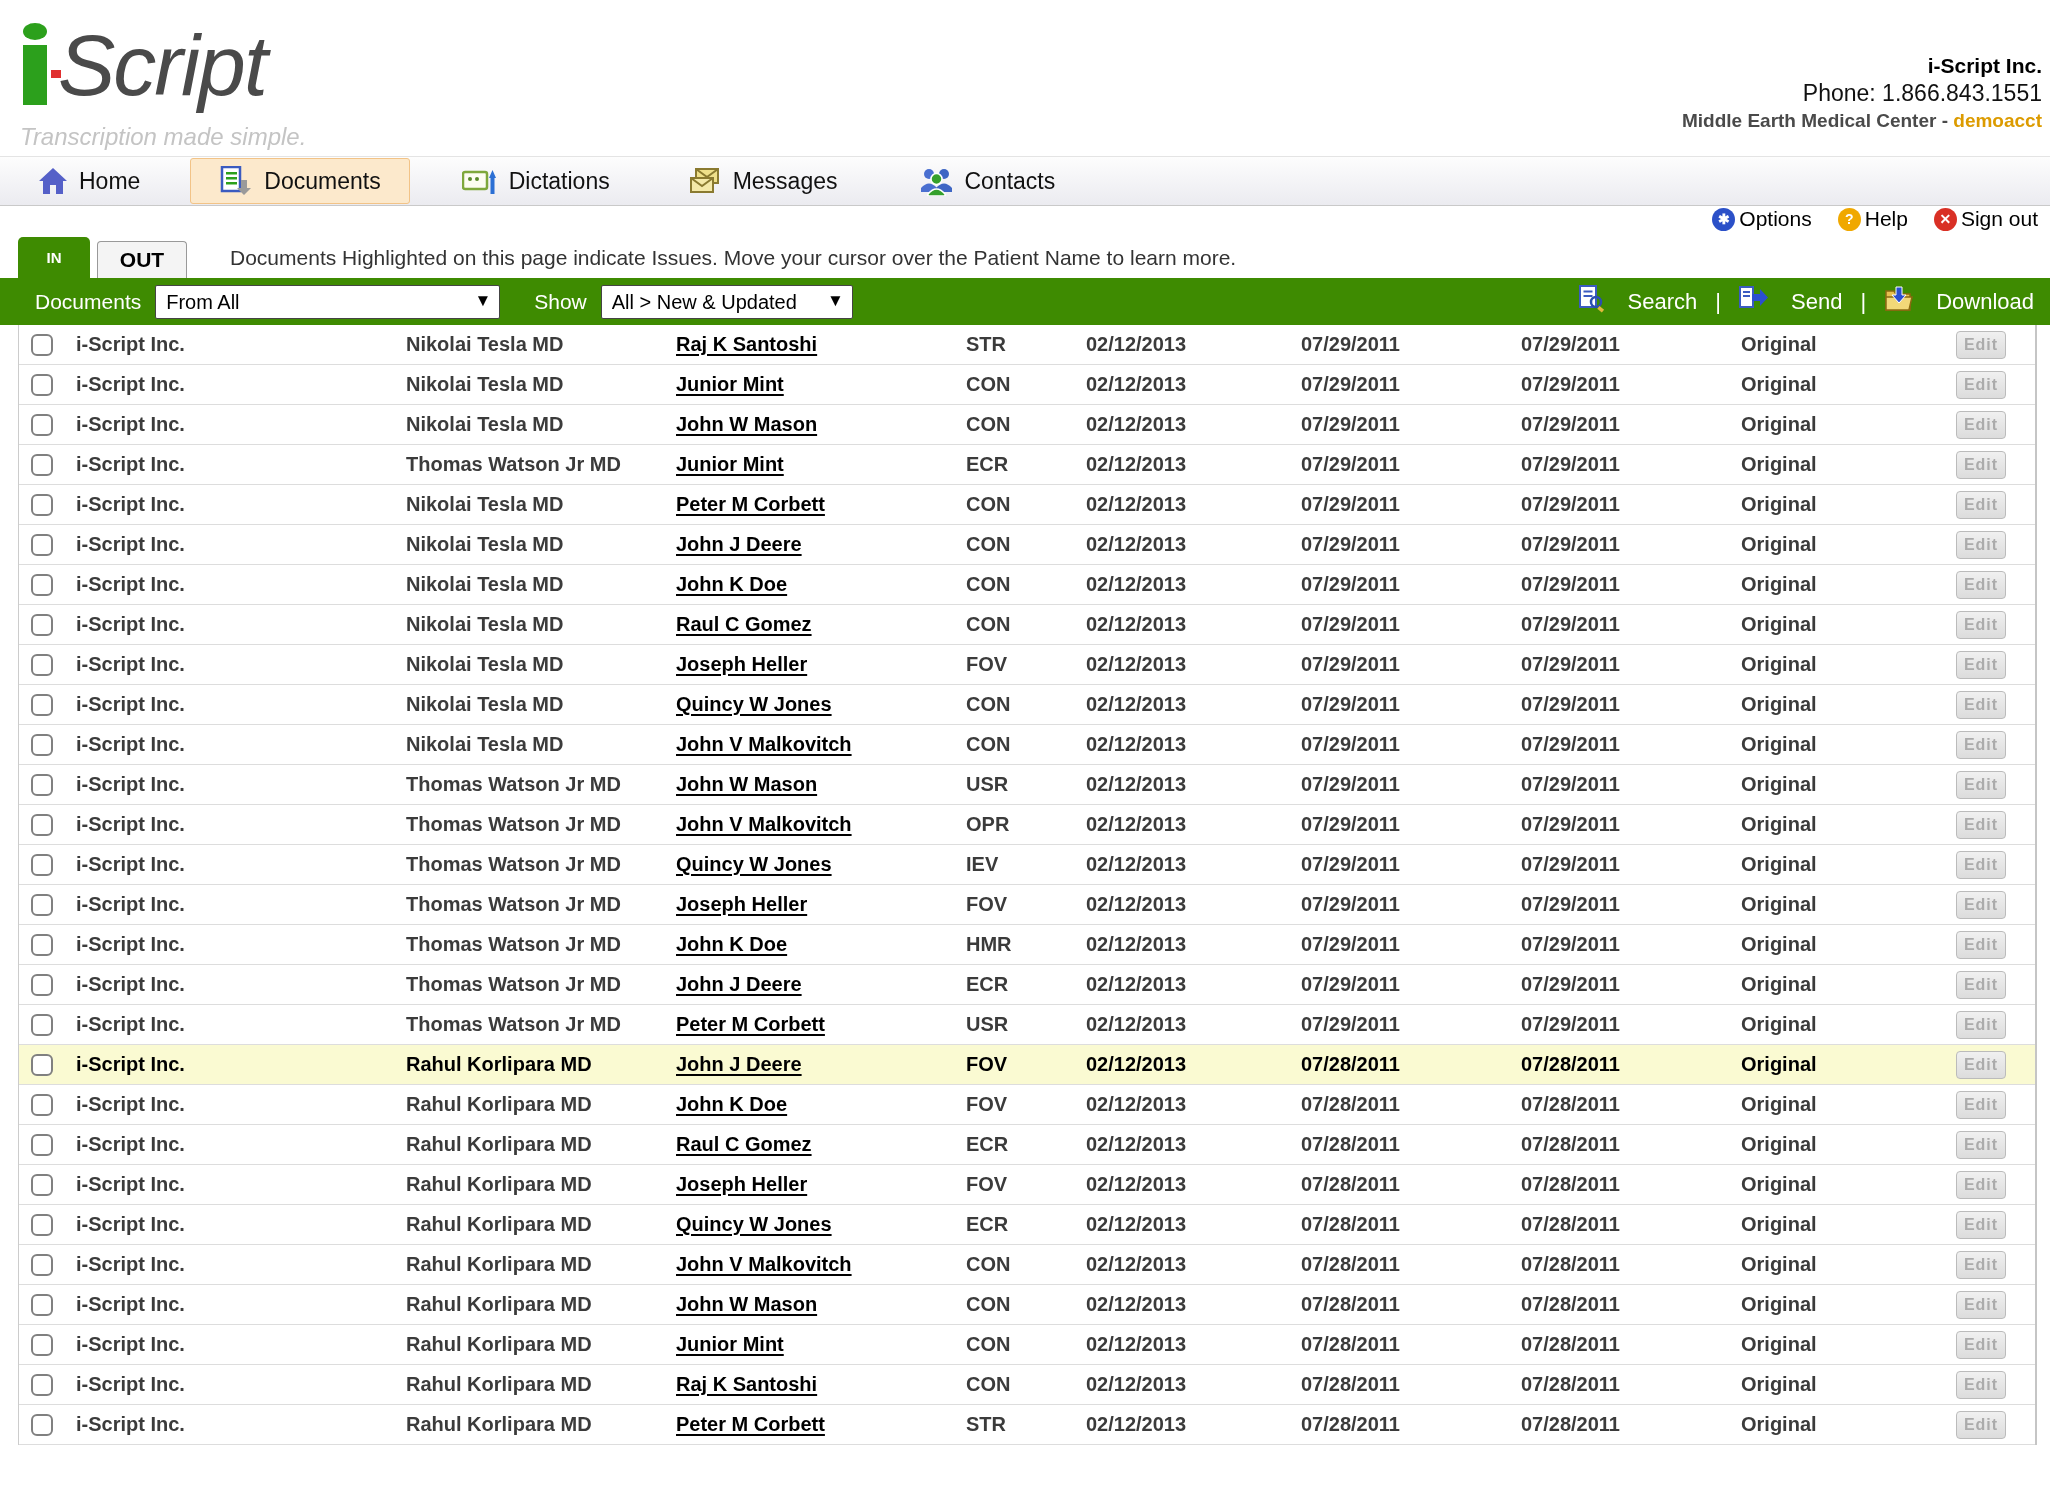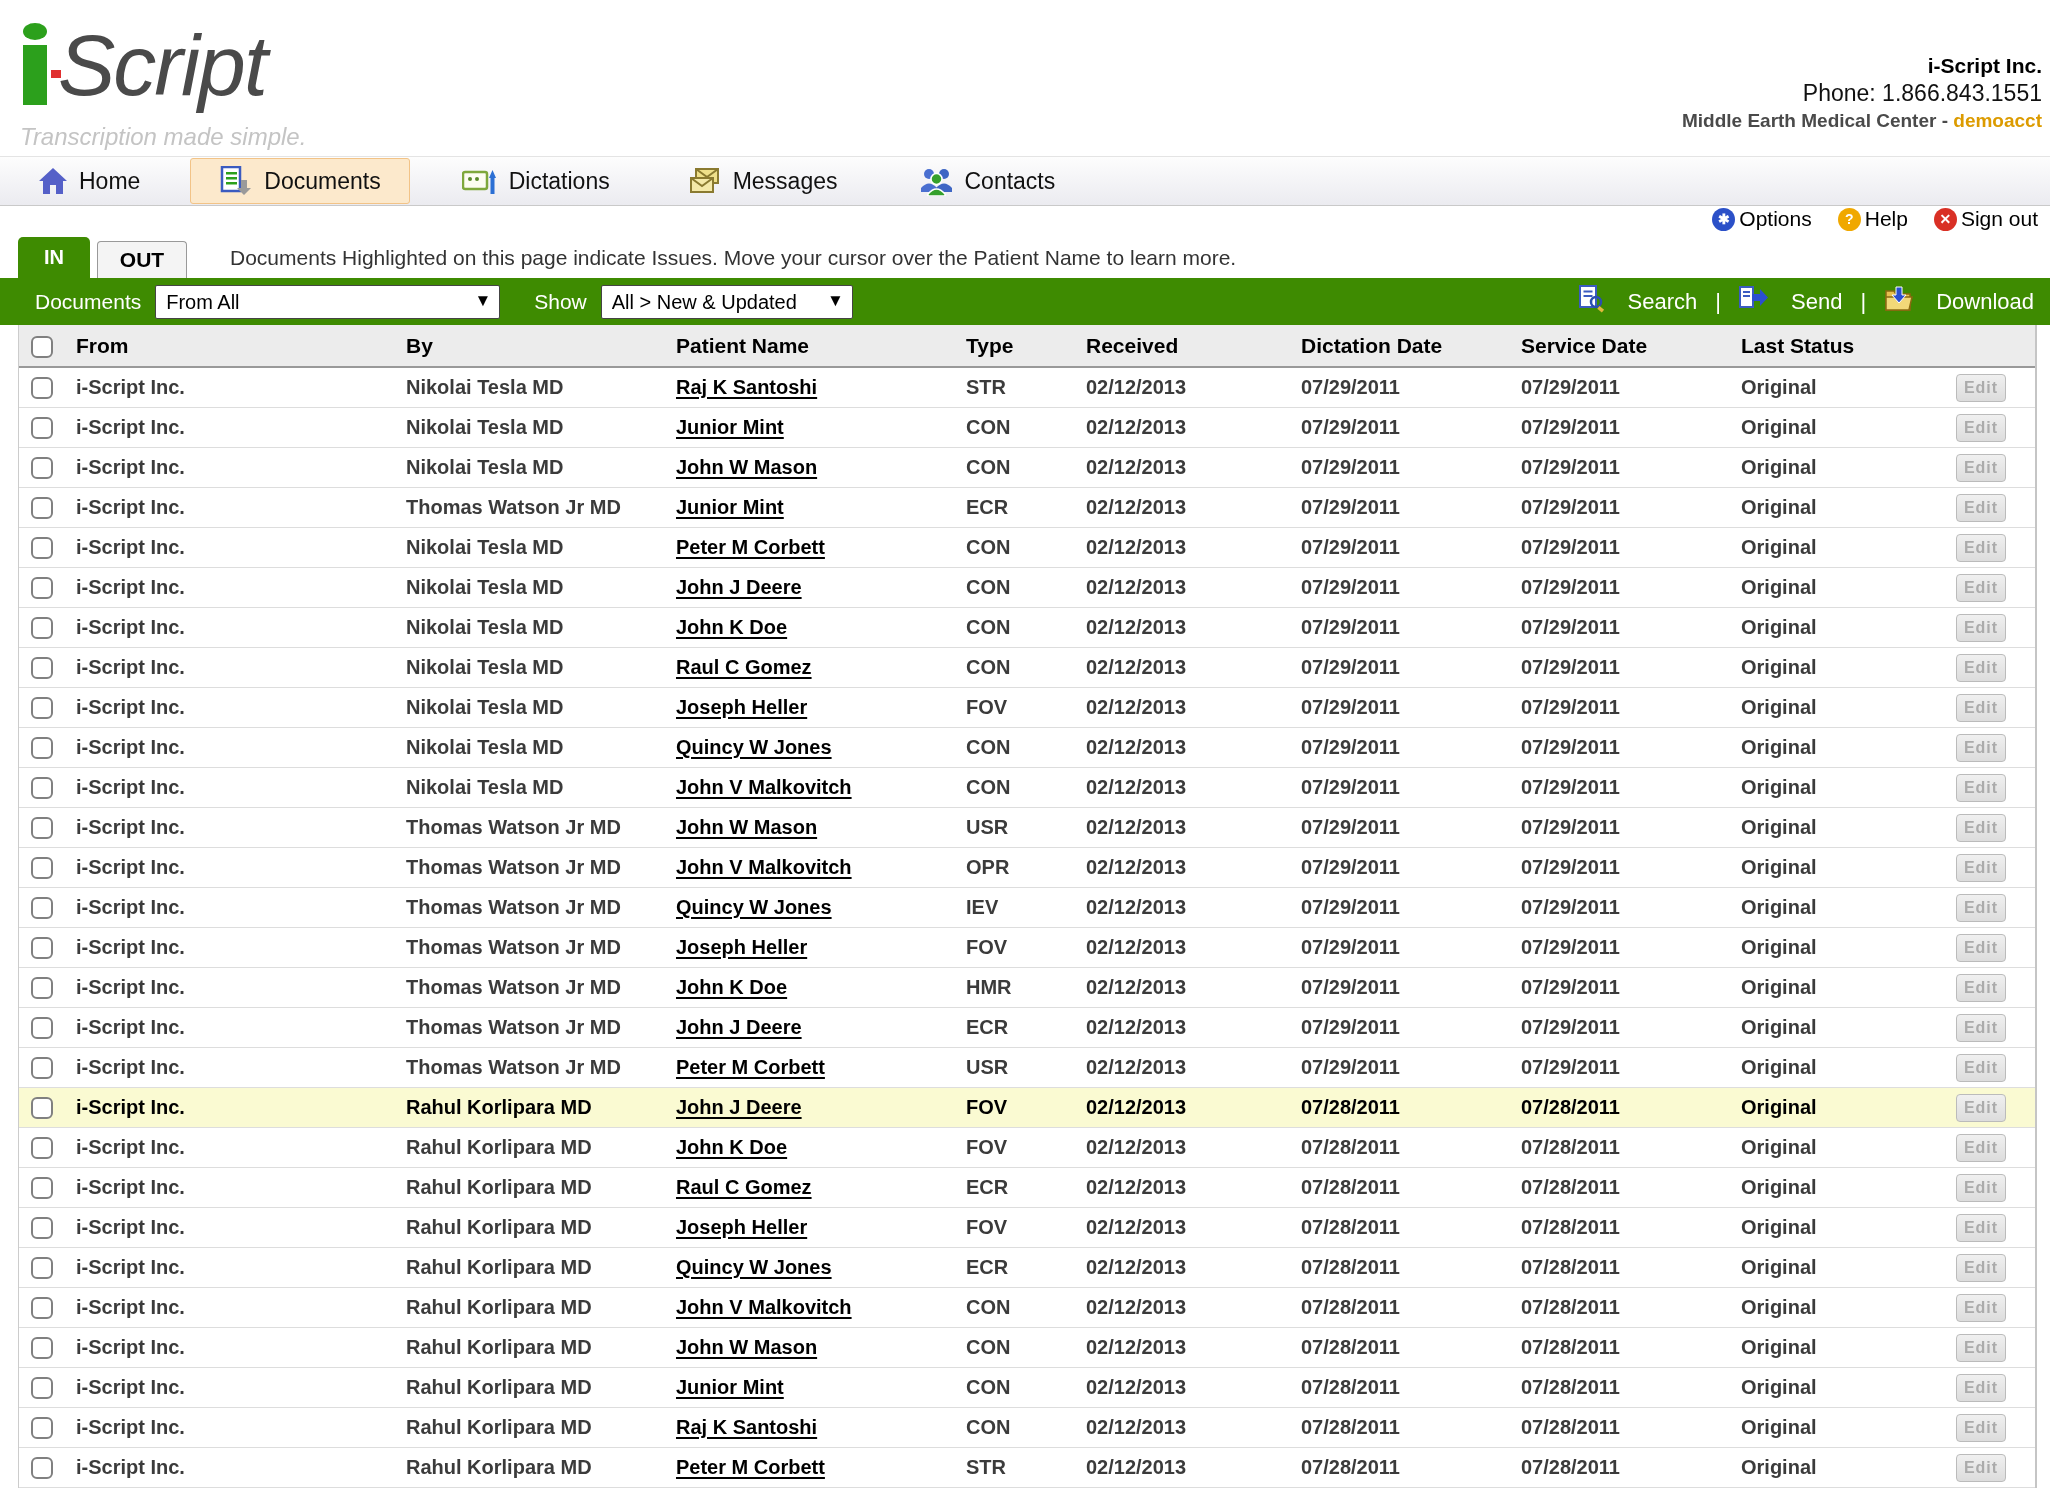--- a/index.html
+++ b/index.html
@@ -35,21 +35,21 @@
   
   .session { position:absolute; top:207px; right:12px; display:flex; align-items:center;
              gap:26px; font-size:21px; color:#000; }
   .sess-link { display:flex; align-items:center; gap:4px; cursor:pointer; }
   .icon-circle { width:23px; height:23px; border-radius:50%; color:#fff; display:inline-flex;
                  align-items:center; justify-content:center; font-size:14px; font-weight:bold; }
   .ic-options{ background:#2B50C8; } .ic-help{ background:#F0A800; } .ic-signout{ background:#D93025; }
 
   
   .tab-in  { position:absolute; left:18px; top:237px; width:72px; height:41px; background:#3E8B01;
-             color:#fff; font-weight:bold; font-size:20px; display:flex; align-items:center;
+             color:#fff; font-weight:bold; font-size:15px; display:flex; align-items:center;
              justify-content:center; border-radius:5px 5px 0 0; cursor:pointer; }
   .tab-out { position:absolute; left:97px; top:241px; width:90px; height:37px; background:#F4F4F4;
              border:1px solid #999; border-bottom:none; color:#000; font-weight:bold; font-size:21px;
              display:flex; align-items:center; justify-content:center; border-radius:4px 4px 0 0; cursor:pointer; }
   .notice { position:absolute; left:230px; top:246px; font-size:21px; color:#333; }
 
   
   .toolbar { position:absolute; top:278px; left:0; width:2050px; height:47px; background:#3E8B01;
              display:flex; align-items:center; color:#fff; }
   .tb-label { font-size:21px; }
@@ -239,32 +239,20 @@
           <path d="M2 12 L28 12 L25 25 L2 25 Z" fill="#F2D878" stroke="#8A6A10" stroke-width="1.5"></path>
           <path d="M12 2 L18 2 L18 10 L22 10 L15 18 L8 10 L12 10 Z" fill="#2B4FD0" stroke="#fff" stroke-width="1"></path>
         </svg>
       </span>
       <span>Download</span>
     </span>
   </span>
 </div>
 
 <div class="doc-table">
-  <div class="thead">
-    <span class="cell col-check"><span class="checkbox"></span></span>
-    <span class="cell col-from">From</span>
-    <span class="cell col-by">By</span>
-    <span class="cell col-patient">Patient Name</span>
-    <span class="cell col-type">Type</span>
-    <span class="cell col-received">Received</span>
-    <span class="cell col-dict">Dictation Date</span>
-    <span class="cell col-service">Service Date</span>
-    <span class="cell col-status">Last Status</span>
-    <span class="cell col-edit"></span>
-  </div>
   <div>
       <div class="row">
     <span class="cell col-check"><span class="checkbox"></span></span>
     <span class="cell col-from">i-Script Inc.</span>
     <span class="cell col-by">Nikolai Tesla MD</span>
     <span class="cell col-patient"><a class="patient-link">Raj K Santoshi</a></span>
     <span class="cell col-type">STR</span>
     <span class="cell col-received">02/12/2013</span>
     <span class="cell col-dict">07/29/2011</span>
     <span class="cell col-service">07/29/2011</span>

